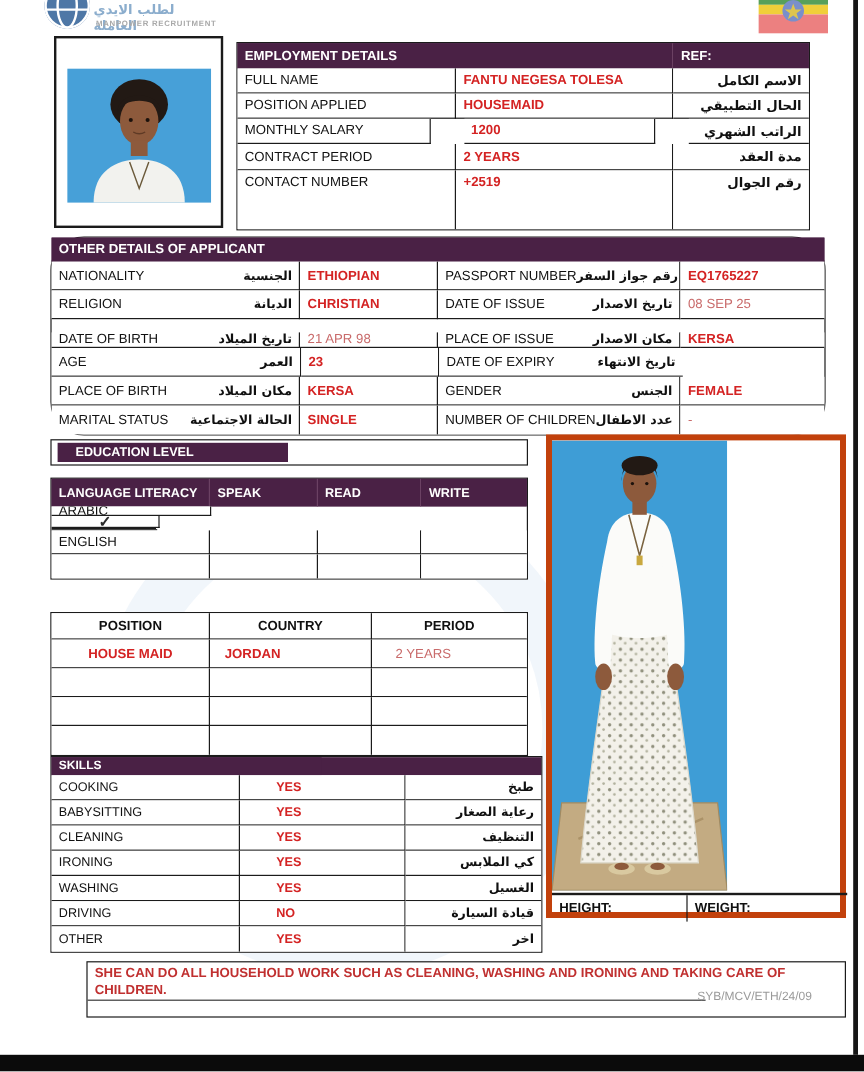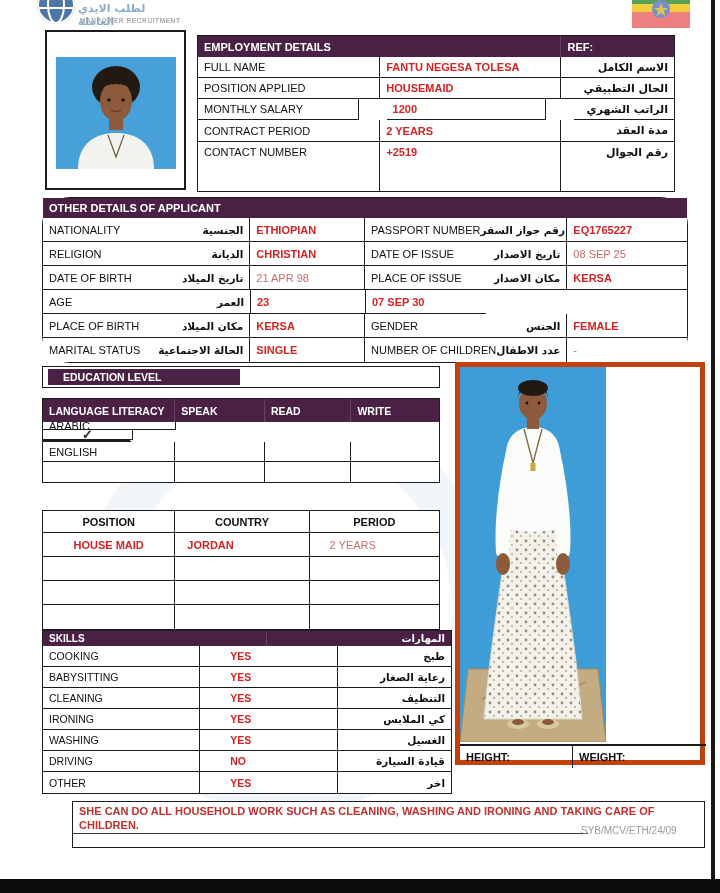--- a/index.html
+++ b/index.html
@@ -134,40 +134,43 @@
         <span class="ar">الديانة</span>
       </div>
     <div class="cell red" style="width:115px;">CHRISTIAN</div>
     <div class="cell lblpair" style="width:203px;">
         <span class="en">DATE OF ISSUE</span>
         <span class="ar">تاريخ الاصدار</span>
       </div>
     <div class="cell redlight" style="width:120px;">08 SEP 25</div>
   </div>
 
-  <div class="row" style="height:24px;">
+  <div class="row" style="height:24px;align-items:flex-end;">
     <div class="cell lblpair" style="width:208px;">
         <span class="en">DATE OF BIRTH</span>
         <span class="ar">تاريخ الميلاد</span>
       </div>
     <div class="cell redlight" style="width:115px;">21 APR 98</div>
     <div class="cell lblpair" style="width:203px;">
         <span class="en">PLACE OF ISSUE</span>
         <span class="ar">مكان الاصدار</span>
       </div>
     <div class="cell red" style="width:120px;">KERSA</div>
   </div>
 
   <div class="row" style="height:24px;">
     <div class="cell lblpair" style="width:208px;">
         <span class="en">AGE</span>
         <span class="ar">العمر</span>
       </div>
     <div class="cell red" style="width:115px;">23</div>
-    <div class="cell red" style="width:120px;">07 SEP 30</div>
+    <div class="cell lblpair" style="width:203px;">
+        <span class="en">DATE OF EXPIRY</span>
+        <span class="ar">تاريخ الانتهاء</span>
+      </div>
   </div>
 
   <div class="row" style="height:24px;">
     <div class="cell lblpair" style="width:208px;">
         <span class="en">PLACE OF BIRTH</span>
         <span class="ar">مكان الميلاد</span>
       </div>
     <div class="cell red" style="width:115px;">KERSA</div>
     <div class="cell lblpair" style="width:203px;">
         <span class="en">GENDER</span>
@@ -252,21 +255,20 @@
   <div class="row" style="height:24px;">
     <div class="cell" style="width:133px;"></div>
     <div class="cell" style="width:135px;"></div>
     <div class="cell" style="width:130px;"></div>
   </div>
 </div>
 
 <div class="abs tbl" style="left:42px;top:630px;width:410px;">
   <div class="row hdr" style="height:15px;">
     <div class="cell" style="width:225px;font-size:10px;">SKILLS</div>
-    <div class="cell ar" style="width:185px;font-size:10px;justify-content:flex-start;">المهارات</div>
   </div>
   <div class="row" style="height:21px;">
     <div class="cell" style="width:158px;font-size:10.5px;">COOKING</div>
     <div class="cell red" style="width:138px;font-size:10.5px;padding-left:30px;">YES</div>
     <div class="cell ar" style="width:114px;font-size:10.5px;">طبخ</div>
   </div>
   <div class="row" style="height:21px;">
     <div class="cell" style="width:158px;font-size:10.5px;">BABYSITTING</div>
     <div class="cell red" style="width:138px;font-size:10.5px;padding-left:30px;">YES</div>
     <div class="cell ar" style="width:114px;font-size:10.5px;">رعاية الصغار</div>

